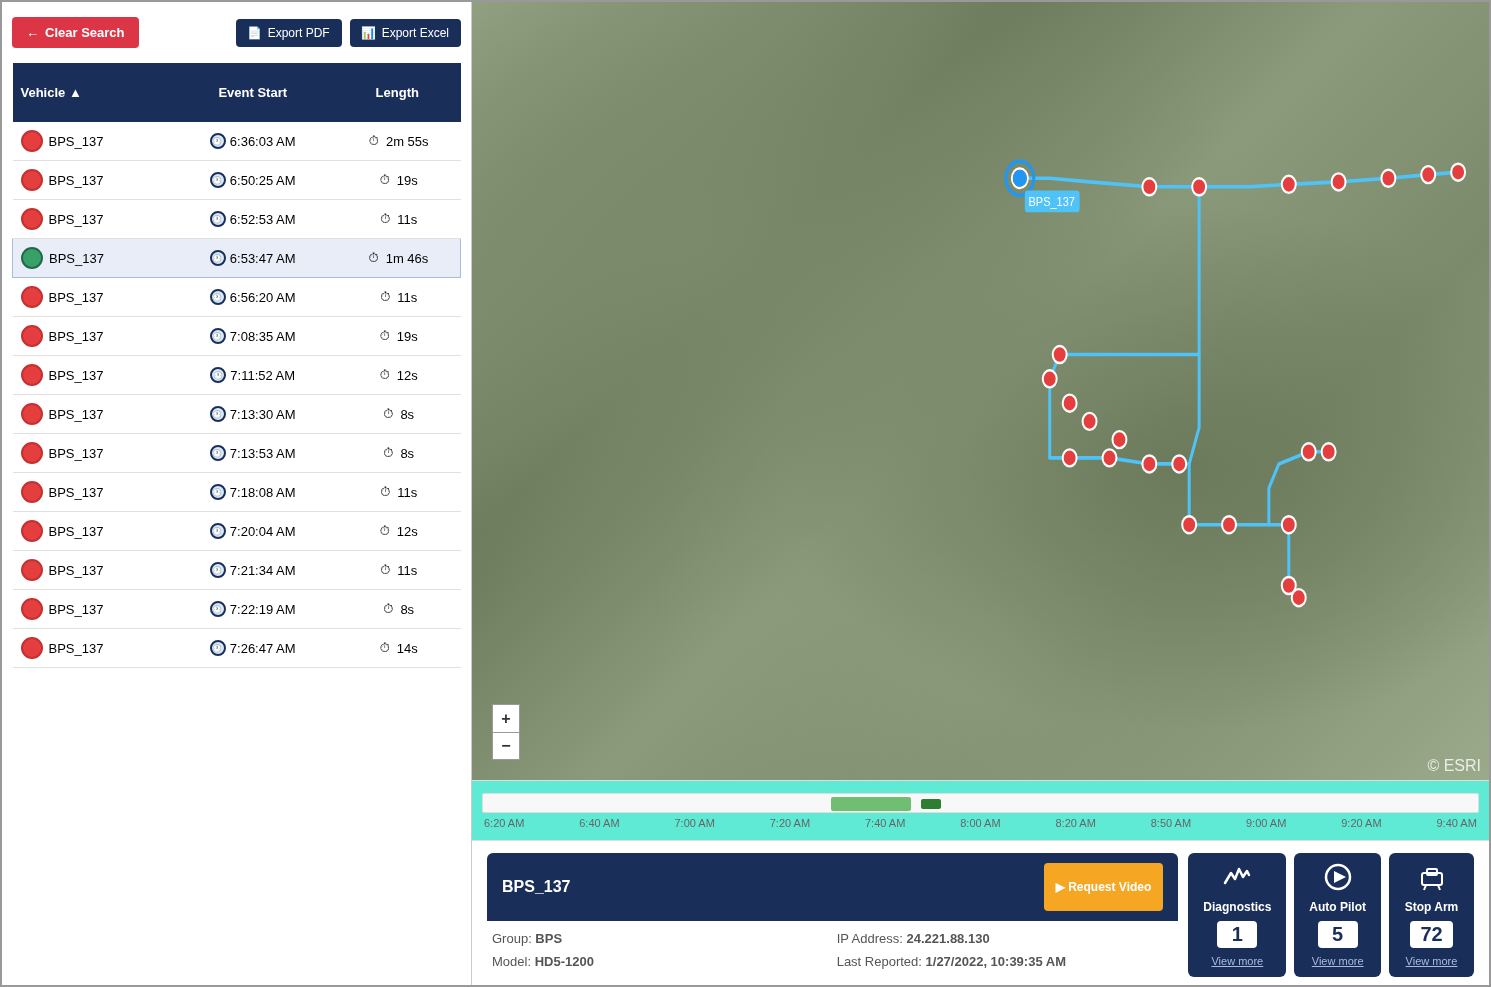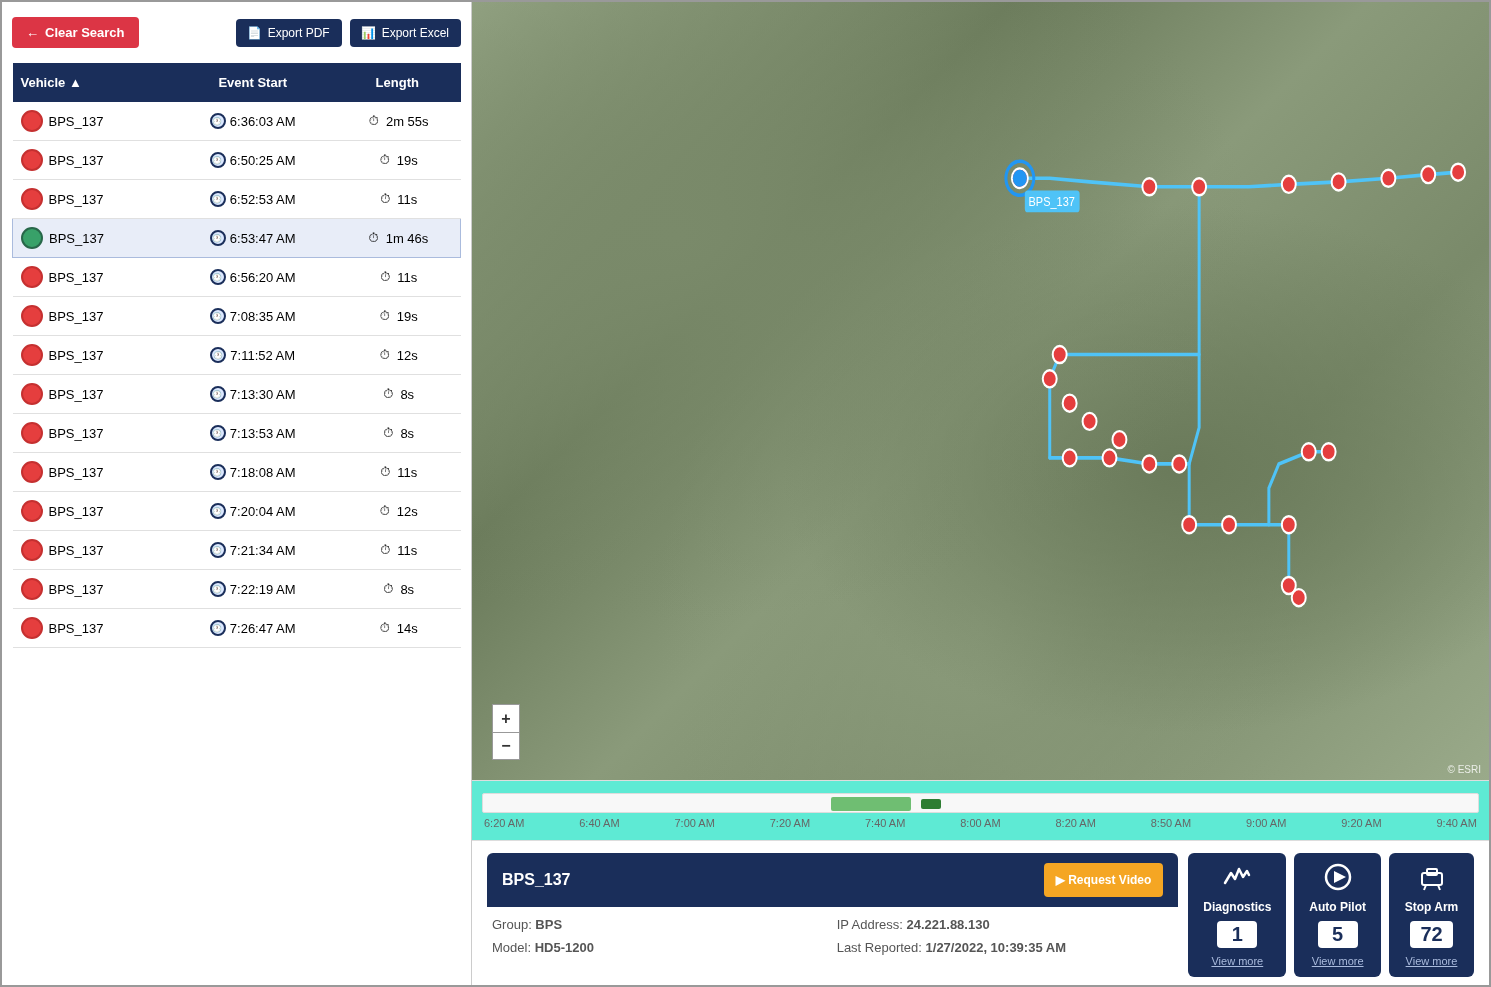--- a/index.html
+++ b/index.html
@@ -11,21 +11,21 @@
     .left-panel { width: 470px; min-width: 470px; background: #fff; display: flex; flex-direction: column; border-right: 1px solid #ccc; padding: 15px 10px 10px 10px; }
     
     .toolbar { display: flex; justify-content: space-between; align-items: center; margin-bottom: 15px; }
     .btn-clear { background: #dc3545; color: #fff; border: none; border-radius: 4px; padding: 8px 14px; font-size: 13px; cursor: pointer; display: flex; align-items: center; gap: 6px; font-weight: bold; }
     .btn-group { display: flex; gap: 8px; }
     .btn-export { background: #1a2e5a; color: #fff; border: none; border-radius: 4px; padding: 7px 12px; font-size: 12px; cursor: pointer; display: flex; align-items: center; gap: 5px; }
     
     
     .vehicle-table { width: 100%; border-collapse: collapse; }
     .vehicle-table thead tr { background: #1a2e5a; color: #fff; }
-    .vehicle-table thead th { padding: 12px 8px; font-size: 13px; text-align: left; }
+    .vehicle-table thead th { padding: 22px 8px; font-size: 13px; text-align: left; }
     .vehicle-table thead th:nth-child(2), .vehicle-table thead th:nth-child(3) { text-align: center; }
     
     .vehicle-table tbody tr { border-bottom: 1px solid #e0e0e0; background: #fff; }
     .vehicle-table tbody tr.selected { background: #e8edf8; border: 1px solid #aabbdd; }
     .vehicle-table tbody td { padding: 8px 8px; font-size: 13px; vertical-align: middle; }
     .vehicle-table tbody td:nth-child(2), .vehicle-table tbody td:nth-child(3) { text-align: center; }
     
     .dot { width: 22px; height: 22px; border-radius: 50%; display: inline-block; margin-right: 6px; vertical-align: middle; flex-shrink: 0; }
     
     .vehicle-name { display: flex; align-items: center; }
@@ -50,38 +50,38 @@
         radial-gradient(ellipse at 70% 60%, #6a7a5a 0%, transparent 40%),
         radial-gradient(ellipse at 50% 80%, #8a9a7a 0%, transparent 45%),
         linear-gradient(135deg, #9aaa8a 0%, #6a7a5a 30%, #8a9a7a 50%, #7a8a6a 70%, #9aaa8a 100%);
       position: absolute; top: 0; left: 0; right: 0; bottom: 0;
     }
     
     .map-zoom-controls { position: absolute; bottom: 20px; left: 20px; display: flex; flex-direction: column; z-index: 10; }
     .zoom-btn { width: 28px; height: 28px; background: #fff; border: 1px solid #999; cursor: pointer; font-size: 16px; display: flex; align-items: center; justify-content: center; font-weight: bold; color: #333; line-height: 1; }
     .zoom-btn:first-child { border-bottom: none; }
     
-    .esri-credit { position: absolute; bottom: 5px; right: 8px; font-size: 10px; color: rgba(255,255,255,0.8); z-index: 10; margin-top: 48px; }
+    .esri-credit { position: absolute; bottom: 5px; right: 8px; font-size: 16px; color: rgba(255,255,255,0.8); z-index: 10; margin-top: 48px; }
     
     
     .map-svg { position: absolute; top: 0; left: 0; width: 100%; height: 100%; z-index: 5; pointer-events: none; }
     
     
     .timeline-container { height: 60px; background: #5eead4; border-top: 1px solid #ddd; padding: 5px 10px; display: flex; flex-direction: column; justify-content: center; }
     .timeline-track { height: 20px; background: #f8f8f8; border: 1px solid #ddd; border-radius: 2px; position: relative; overflow: hidden; margin-bottom: 4px; }
     .timeline-bar { position: absolute; top: 3px; height: 14px; background: #4CAF50; border-radius: 2px; opacity: 0.8; }
     .timeline-bar-small { position: absolute; top: 5px; height: 10px; background: #2e7d32; border-radius: 2px; }
     .timeline-labels { display: flex; justify-content: space-between; font-size: 11px; color: #666; padding: 0 2px; }
     
     
     .info-panel { height: 145px; background: #fff; border-top: 1px solid #ddd; display: flex; padding: 12px 15px; gap: 10px; }
     .info-vehicle { flex: 1; }
     .info-header { background: #1a2e5a; color: #fff; border-radius: 6px 6px 0 0; padding: 10px 15px; display: flex; justify-content: space-between; align-items: center; margin-bottom: 10px; }
     .info-vehicle-name { font-size: 16px; font-weight: bold; }
-    .btn-request-video { background: #f5a623; color: #fff; border: none; border-radius: 4px; padding: 10px 12px; font-size: 12px; cursor: pointer; font-weight: bold; display: flex; align-items: center; gap: 4px; }
+    .btn-request-video { background: #f5a623; color: #fff; border: none; border-radius: 4px; padding: 17px 12px; font-size: 12px; cursor: pointer; font-weight: bold; display: flex; align-items: center; gap: 4px; }
     .info-details { display: grid; grid-template-columns: 1fr 1fr; gap: 8px 8px; padding: 0 5px; font-size: 13px; color: #555; }
     
     
     .action-buttons { display: flex; gap: 8px; align-items: flex-start; }
     .action-btn { background: #1a2e5a; color: #fff; border: none; border-radius: 6px; padding: 10px 15px; cursor: pointer; display: flex; flex-direction: column; align-items: center; gap: 5px; min-width: 85px; }
     .action-btn .icon { font-size: 22px; line-height: 1; }
     .action-btn .btn-label { font-size: 12px; font-weight: bold; }
     .action-btn .count { font-size: 20px; font-weight: bold; background: #fff; color: #1a2e5a; border-radius: 4px; padding: 2px 10px; margin-top: 2px; min-width: 40px; text-align: center; }
     .action-btn .view-more { font-size: 11px; color: #aabbdd; margin-top: 2px; text-decoration: underline; cursor: pointer; }
   </style>

